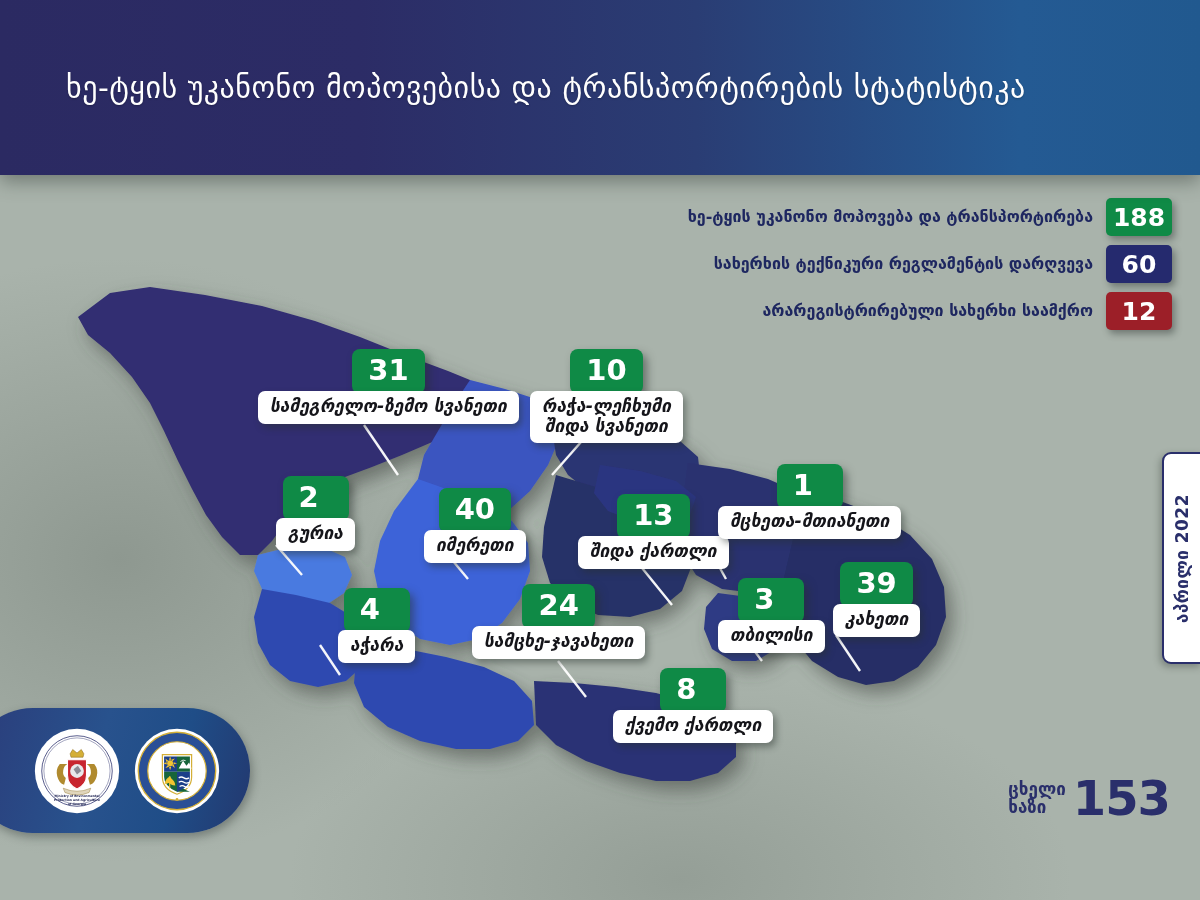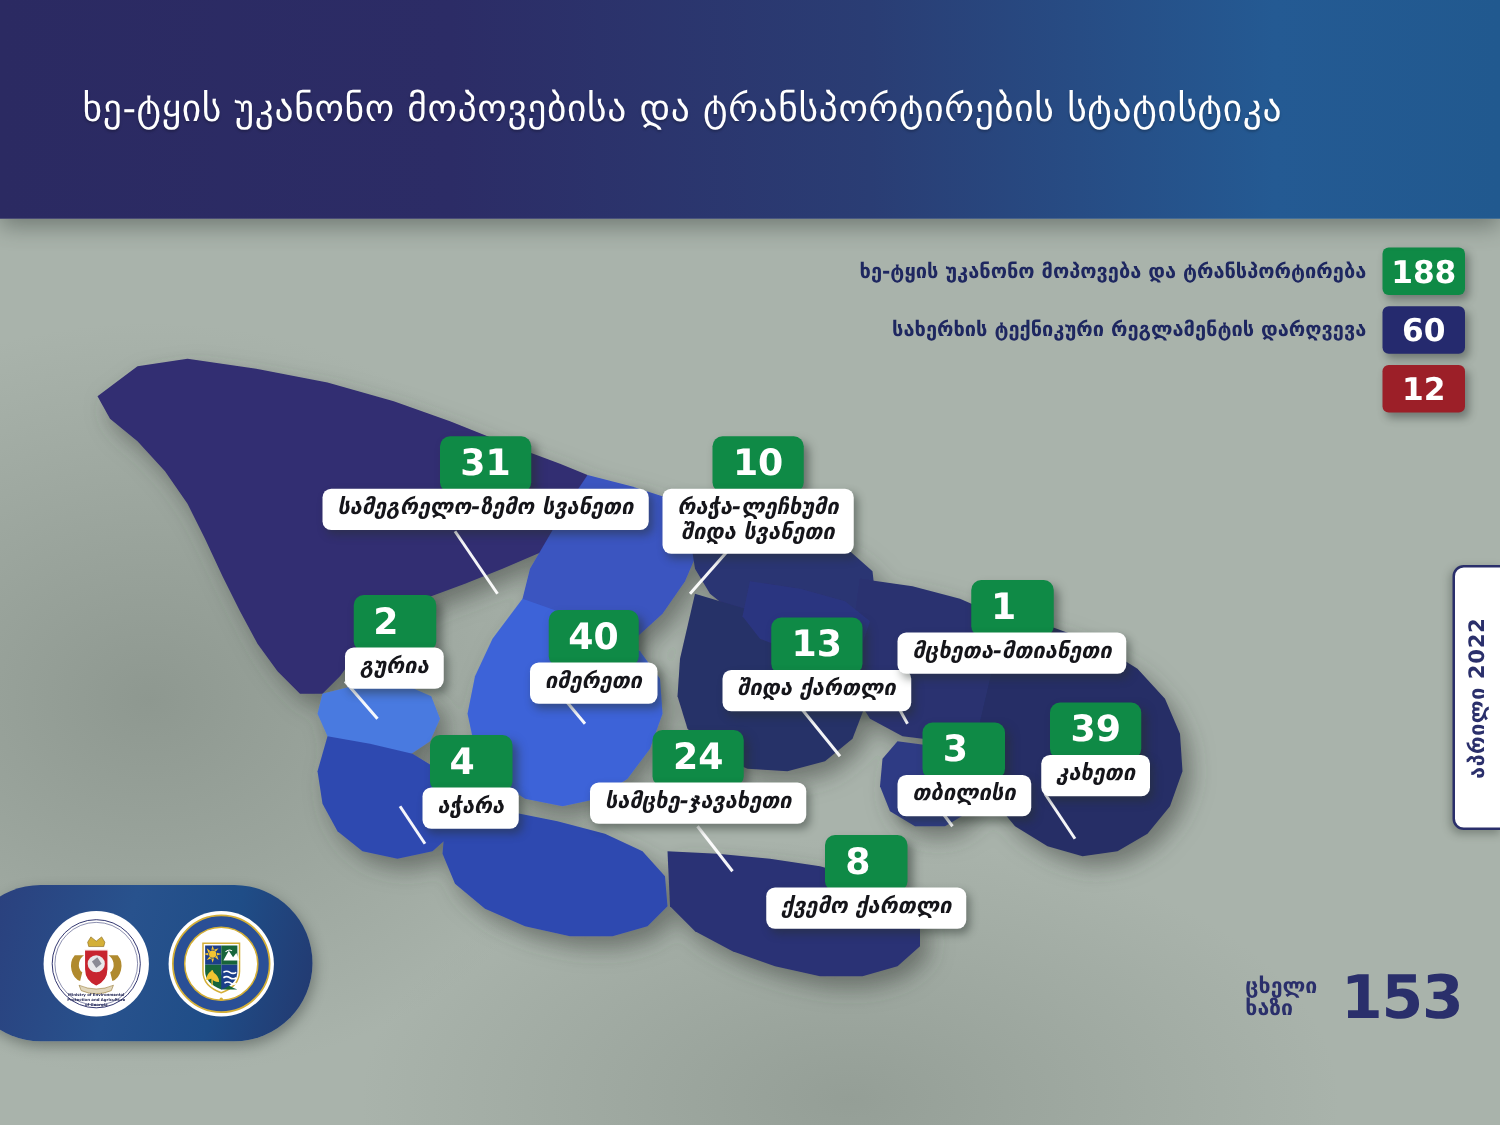--- a/index.html
+++ b/index.html
@@ -98,21 +98,21 @@
     display:flex;align-items:center;justify-content:flex-end;
     gap:14px;padding-right:30px;box-sizing:border-box;
     z-index:5;
     box-shadow:2px 4px 10px rgba(40,48,44,.4);
   }
   .emblem{width:86px;height:86px;border-radius:50%;flex:0 0 auto;}
 
   
   .hotline{
     position:absolute;right:30px;top:778px;
-    display:flex;align-items:center;gap:19px;z-index:5;
+    display:flex;align-items:center;gap:7px;z-index:5;
   }
   .hotline .words{
     display:flex;flex-direction:column;align-items:flex-start;
     color:#2a2f6b;font-size:17px;font-weight:bold;line-height:1.05;
   }
   .hotline .num{color:#2a2f6b;font-size:48px;font-weight:bold;line-height:.86;letter-spacing:-1px;}
 </style>
 </head>
 <body>
 
@@ -194,20 +194,21 @@
   <div class="legend">
     <div class="legend-row">
       <div class="legend-text">ხე-ტყის უკანონო მოპოვება და ტრანსპორტირება</div>
       <div class="legend-badge" style="background:#0f8a46;">188</div>
     </div>
     <div class="legend-row">
       <div class="legend-text">სახერხის ტექნიკური რეგლამენტის დარღვევა</div>
       <div class="legend-badge" style="background:#252a6e;">60</div>
     </div>
     <div class="legend-row">
+      <div class="legend-text">არარეგისტრირებული სახერხი საამქრო</div>
       <div class="legend-badge" style="background:#9c1f28;">12</div>
     </div>
   </div>
 
   <div class="marker" style="left:258px;top:349px;">
     <div class="num">31</div>
     <div class="name">სამეგრელო-ზემო სვანეთი</div>
   </div>
 
   <div class="marker" style="left:530px;top:349px;">

